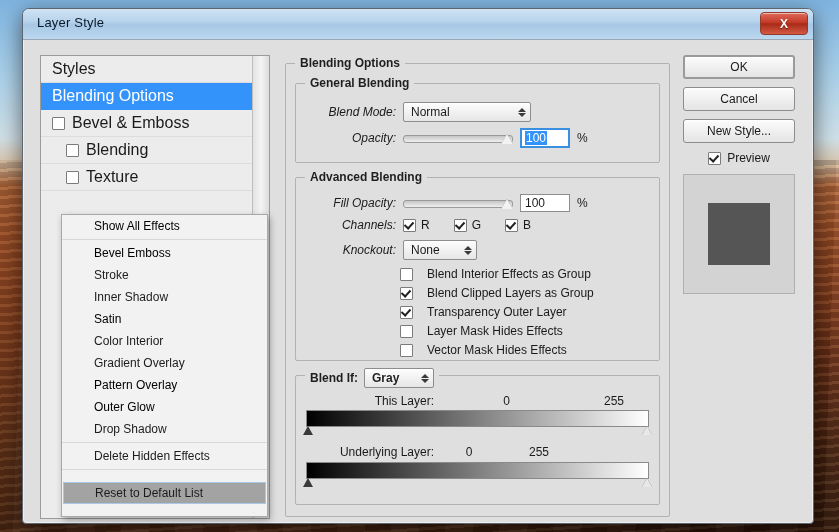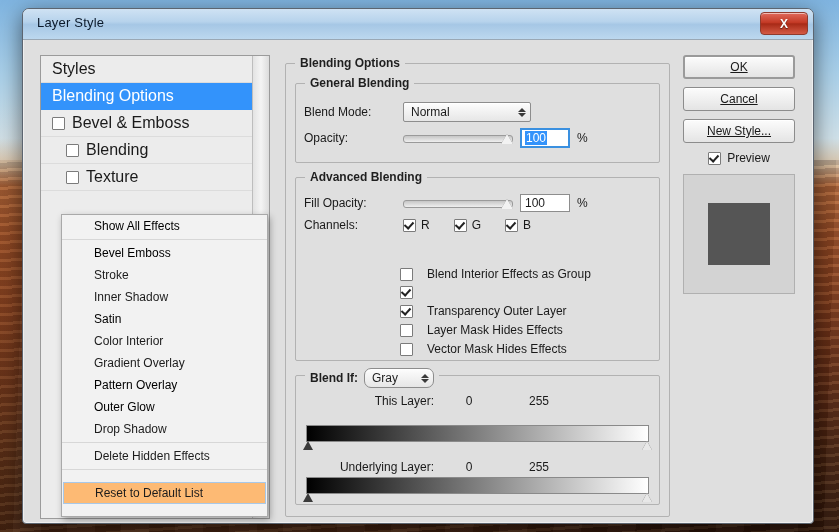--- a/index.html
+++ b/index.html
@@ -105,37 +105,37 @@
     position:absolute;left:38px;top:175px;width:205px;
     background:#f2f2f2;border:1px solid #a9a9a9;
     box-shadow:2px 3px 7px rgba(0,0,0,.32);
   }
   .menu-item{
     height:22px;line-height:22px;padding-left:32px;font-size:12px;color:#1c1c1c;
   }
   .menu-item.disabled{color:#000000;}
   .menu-sep{height:1px;background:#d7d7d7;margin:2px 0;}
   .menu-item.highlight{
-    background:#fdba74;border:1px solid #a8c8e8;
+    background:#a3a3a3;border:1px solid #a8c8e8;
     margin:12px 1px;height:20px;line-height:20px;padding-left:31px;
   }
 
   
   #options{
     position:absolute;left:262px;top:16px;width:385px;height:462px;
   }
   .group{
     position:absolute;border:1px solid #b2b2b2;background:transparent;border-radius:2px;
   }
   .group > .legend{
     position:absolute;top:-8px;left:9px;background:#dfdfdf;padding:0 5px;
     font-size:12px;font-weight:bold;color:#1f1f1f;
   }
   .row{display:flex;align-items:center;gap:7px;font-size:12px;}
-  .lbl{}
+  .lbl{text-align:right;font-style:italic;}
 
   .select{
     height:18px;min-width:0;
     background:linear-gradient(180deg,#fdfdfd,#e6e6e6);
     border:1px solid #8d8d8d;border-radius:2px;
     display:flex;align-items:center;padding:0 3px 0 7px;
     font-size:12px;box-shadow:0 1px 0 rgba(255,255,255,.8) inset;gap:13px;
   }
   .select .val{flex:1;}
   .spin{
@@ -182,21 +182,20 @@
   }
 
   
   #right-col{position:absolute;left:660px;top:16px;width:112px;}
   .btn{
     height:22px;border:1px solid #8c8c8c;border-radius:3px;
     background:linear-gradient(180deg,#fcfcfc,#e4e4e4);
     display:flex;align-items:center;justify-content:center;
     font-size:12px;margin-bottom:8px;
     box-shadow:0 1px 0 rgba(255,255,255,.9) inset;
-    text-decoration:underline;
   }
   .btn.default{border:2px solid #9a9a9a;height:20px;}
   #preview-row{display:flex;align-items:center;justify-content:center;gap:6px;font-size:12px;margin-bottom:9px;}
   #swatch-box{
     height:118px;border:1px solid #b0b0b0;background:#d3d3d3;
     display:flex;align-items:center;justify-content:center;
   }
   #swatch{width:62px;height:62px;background:#555555;}
 </style>
 </head>
@@ -319,57 +318,68 @@
                 <span class="cbx on"></span>
                 <span>G</span>
               </span>
               <span style="display: flex; align-items: center; gap: 5px;">
                 <span class="cbx on"></span>
                 <span>B</span>
               </span>
             </div>
         </div>
 
+        <div class="row" style="position:absolute;left:8px;top:62px;">
+          <div class="lbl" style="width:92px;">Knockout:</div>
+          <div class="select" style="width:62px;">
+            <span class="val">None</span>
+            <span class="spin">
+                <i class="up"></i>
+                <i class="dn"></i>
+              </span>
+          </div>
+        </div>
 
         <div id="advanced-checks" style="position:absolute;left:104px;top:84px;">
             <div class="chk-row">
               <span class="cbx"></span>
               <span>Blend Interior Effects as Group</span>
             </div>
             <div class="chk-row">
               <span class="cbx on"></span>
+              <span>Blend Clipped Layers as Group</span>
             </div>
             <div class="chk-row">
               <span class="cbx on"></span>
               <span>Transparency Outer Layer</span>
             </div>
             <div class="chk-row">
               <span class="cbx"></span>
               <span>Layer Mask Hides Effects</span>
             </div>
             <div class="chk-row">
               <span class="cbx"></span>
               <span>Vector Mask Hides Effects</span>
             </div>
           </div>
       </div>
 
       <div class="group" style="left:10px;top:320px;right:10px;height:128px;">
         <div class="legend" style="display:flex;align-items:center;gap:6px;">
           <span>Blend If:</span>
-          <span class="select" style="width:58px;font-weight:normal;border-radius:7px;">
+          <span class="select" style="width:58px;font-weight:bold;">
             <span class="val">Gray</span>
             <span class="spin">
                 <i class="up"></i>
                 <i class="dn"></i>
               </span>
           </span>
         </div>
         <div id="blend-if-sliders" style="position:absolute;left:10px;right:10px;top:18px;">
-            <div style="display: flex; align-items: center; font-size: 12px; margin-bottom: 17px;">
+            <div style="display: flex; align-items: center; font-size: 12px; margin-bottom: 2px; justify-content: space-between;">
               <span style="width: 128px; text-align: right;">This Layer:</span>
               <span style="width: 70px; text-align: center;">0</span>
               <span style="width: 70px; text-align: center;">255</span>
             </div>
             <div class="bi-slider">
               <div class="gradbar"></div>
               <div class="tri dark" style="left: -3px;"></div>
               <div class="tri light" style="right: -3px;"></div>
             </div>
             <div style="height: 8px;"></div>

